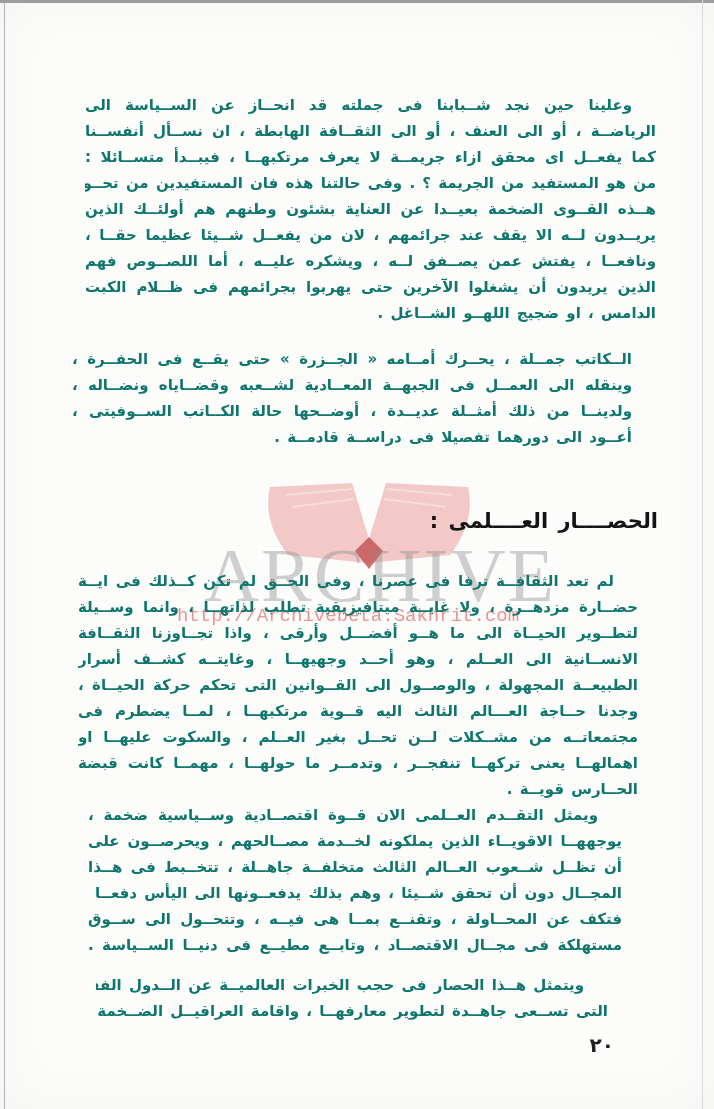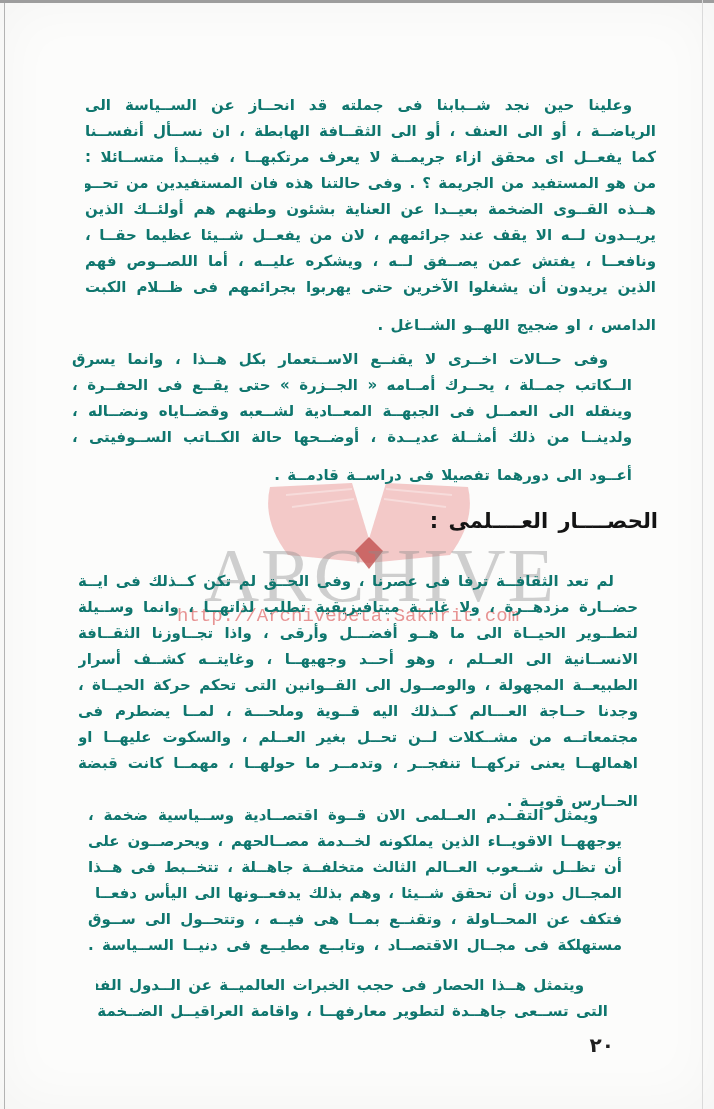--- a/index.html
+++ b/index.html
@@ -29,21 +29,21 @@
     color:var(--url-color,#e27777);opacity:0.78;
   }
 
   
   .para{position:absolute;font-size:15px;font-weight:bold;color:#0f766e;word-spacing:2px;}
   .line{
     height:26px;line-height:26px;white-space:nowrap;overflow:hidden;
     text-align:justify;text-align-last:justify;
   }
   .line.first{padding-right:24px;}
-  .line.short{text-align:right;text-align-last:right;margin-top:12px;}
+  .line.short{text-align:right;text-align-last:right;}
   .p1{top:92px;right:58px;left:85px;}
   .p2{top:346px;right:82px;left:72px;}
   .p3{top:568px;right:76px;left:78px;}
   .p4{top:802px;right:92px;left:88px;}
   .p5{top:972px;right:106px;left:96px;}
   .heading{
     position:absolute;top:509px;right:56px;
     font-size:21px;font-weight:bold;color:#141414;word-spacing:3px;
   }
   .page-number{
@@ -75,33 +75,32 @@
         <div class="line">الرياضــة ، أو الى العنف ، أو الى الثقــافة الهابطة ، ان نســأل أنفســنا</div>
         <div class="line">كما يفعــل اى محقق ازاء جريمــة لا يعرف مرتكبهــا ، فيبــدأ متســائلا :</div>
         <div class="line">من هو المستفيد من الجريمة ؟ . وفى حالتنا هذه فان المستفيدين من تحــويل</div>
         <div class="line">هــذه القــوى الضخمة بعيــدا عن العناية بشئون وطنهم هم أولئــك الذين</div>
         <div class="line">يريــدون لــه الا يقف عند جرائمهم ، لان من يفعــل شــيئا عظيما حقــا ،</div>
         <div class="line">ونافعــا ، يفتش عمن يصــفق لــه ، ويشكره عليــه ، أما اللصــوص فهم</div>
         <div class="line">الذين يريدون أن يشغلوا الآخرين حتى يهربوا بجرائمهم فى ظــلام الكبت</div>
         <div class="line short">الدامس ، او ضجيج اللهــو الشــاغل .</div>
       </div>
       <div class="para p2">
-        <div class="line first">وفى حــالات اخــرى لا يقنــع الاســتعمار بكل هــذا ، وانما يسرق</div>
         <div class="line">الــكاتب جمــلة ، يحــرك أمــامه « الجــزرة » حتى يقــع فى الحفــرة ،</div>
         <div class="line">وينقله الى العمــل فى الجبهــة المعــادية لشــعبه وقضــاياه ونضــاله ،</div>
         <div class="line">ولدينــا من ذلك أمثــلة عديــدة ، أوضــحها حالة الكــاتب الســوفيتى ،</div>
         <div class="line short">أعــود الى دورهما تفصيلا فى دراســة قادمــة .</div>
       </div>
       <div class="para p3">
         <div class="line first">لم تعد الثقافــة ترفا فى عصرنا ، وفى الحــق لم تكن كــذلك فى ايــة</div>
         <div class="line">حضــارة مزدهــرة ، ولا غايــة ميتافيزيقية تطلب لذاتهــا ، وانما وســيلة</div>
         <div class="line">لتطــوير الحيــاة الى ما هــو أفضـــل وأرقى ، واذا تجــاوزنا الثقــافة</div>
         <div class="line">الانســانية الى العــلم ، وهو أحــد وجهيهــا ، وغايتــه كشــف أسرار</div>
         <div class="line">الطبيعــة المجهولة ، والوصــول الى القــوانين التى تحكم حركة الحيــاة ،</div>
-        <div class="line">وجدنا حــاجة العـــالم كــذلك اليه قــوية وملحـــة ، لمــا يضطرم فى</div>
+        <div class="line">وجدنا حــاجة العـــالم الثالث اليه قــوية مرتكبهــا ، لمــا يضطرم فى</div>
         <div class="line">مجتمعاتــه من مشــكلات لــن تحــل بغير العــلم ، والسكوت عليهــا او</div>
         <div class="line">اهمالهــا يعنى تركهــا تنفجــر ، وتدمــر ما حولهــا ، مهمــا كانت قبضة</div>
         <div class="line short">الحــارس قويــة .</div>
       </div>
       <div class="para p4">
         <div class="line first">ويمثل التقــدم العــلمى الان قــوة اقتصــادية وســياسية ضخمة ،</div>
         <div class="line">يوجههــا الاقويــاء الذين يملكونه لخــدمة مصــالحهم ، ويحرصــون على</div>
         <div class="line">أن تظــل شــعوب العــالم الثالث متخلفــة جاهــلة ، تتخــبط فى هــذا</div>
         <div class="line">المجــال دون أن تحقق شــيئا ، وهم بذلك يدفعــونها الى اليأس دفعــا ،</div>
         <div class="line">فتكف عن المحــاولة ، وتقنــع بمــا هى فيــه ، وتتحــول الى ســوق</div>

